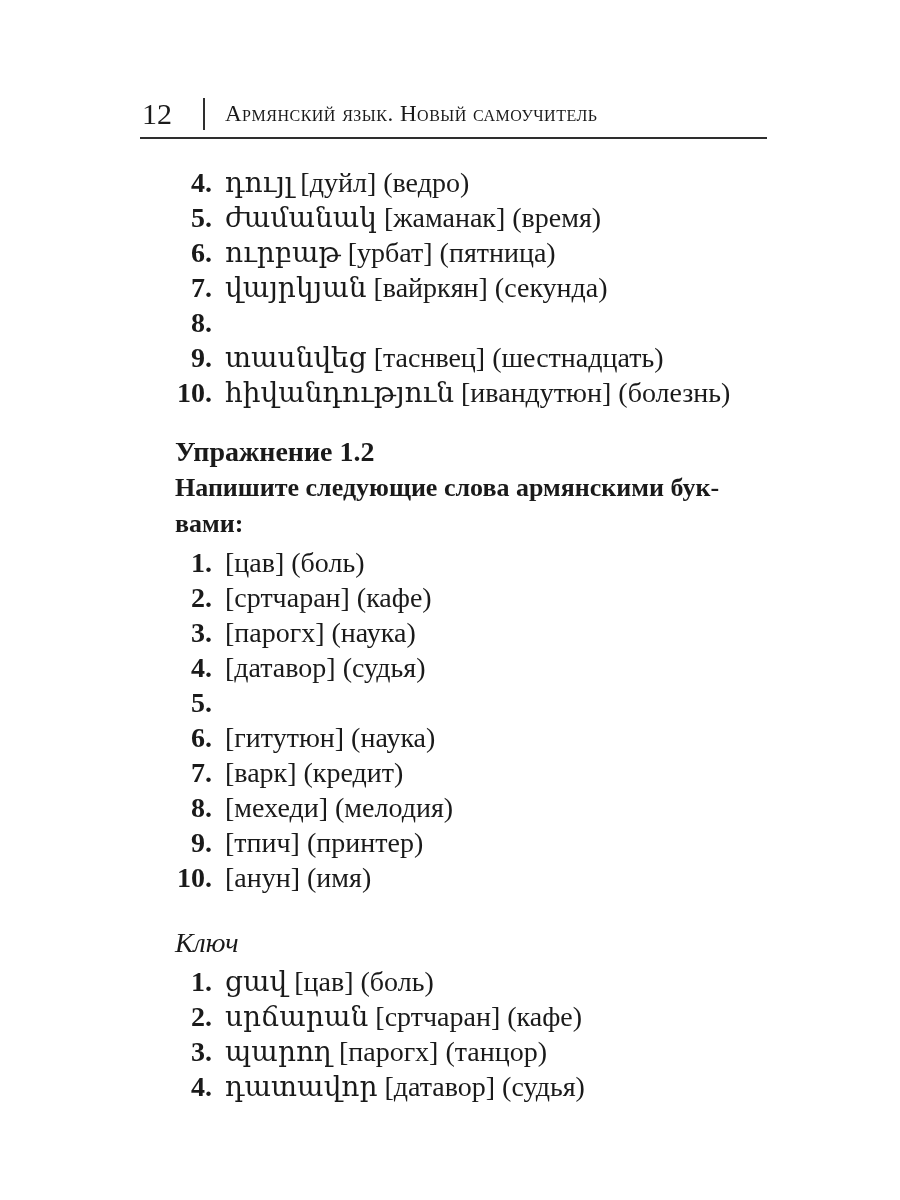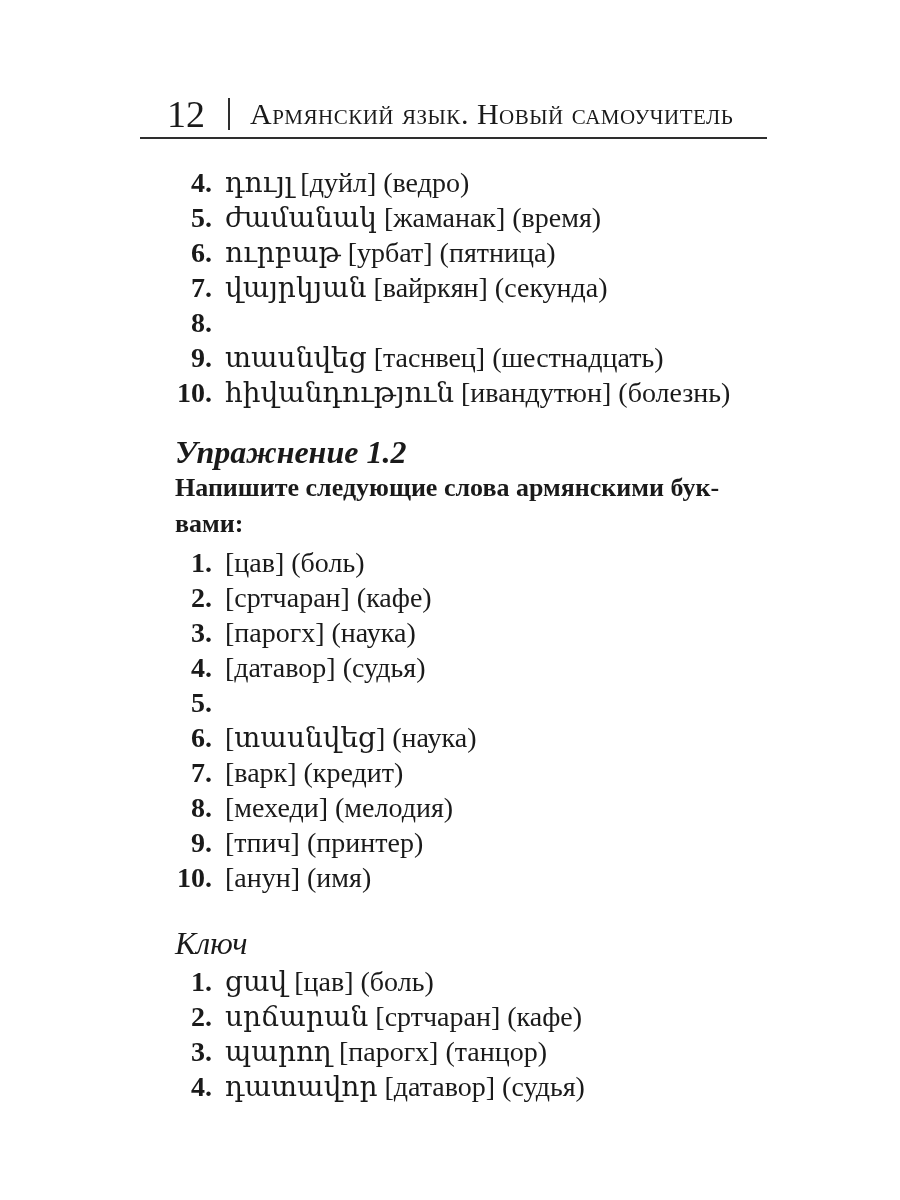--- a/index.html
+++ b/index.html
@@ -17,55 +17,54 @@
     margin: 98px 133px 0 140px;
     display: flex;
     align-items: stretch;
     border-bottom: 2px solid #2e2e2e;
     padding-bottom: 7px;
   }
   .page-num {
     flex: none;
     width: 61px;
     padding-left: 2px;
-    font-size: 38px;
+    font-size: 30px;
     line-height: 32px;
     border-right: 2px solid #2e2e2e;
-    margin-left: 25px;
   }
   .header-title {
     padding-left: 20px;
-    font-size: 30px;
+    font-size: 23px;
     line-height: 32px;
     font-variant: small-caps;
     letter-spacing: 0.5px;
     white-space: nowrap;
   }
   
   .list { margin: 0 133px 0 140px; }
   .li { display: flex; font-size: 28px; line-height: 35px; }
   .li .num { flex: none; width: 72px; text-align: right; font-weight: bold; }
   .li .txt { padding-left: 13px; white-space: nowrap; text-align: center; }
   .list-answers-top { margin-top: 26px; }
   .list-exercise    { margin-top: 3px; }
   .list-key         { margin-top: 3px; }
   
   .ex-heading {
     margin: 24px 133px 0 175px;
-    font-size: 32px; line-height: 36px;
-    font-weight: bold; font-style: italic;
+    font-size: 28px; line-height: 36px;
+    font-weight: bold; 
   }
   .instruction {
     margin: 0 125px 0 175px;
     font-size: 26px; line-height: 36px;
     font-weight: bold;
   }
   .key-heading {
     margin: 30px 133px 0 175px;
-    font-size: 32px; line-height: 36px;
+    font-size: 28px; line-height: 36px;
     font-style: italic;
   }
 </style>
 </head>
 <body>
 
 <div class="page">
 
   <div class="header">
     <div class="page-num">12</div>
@@ -124,21 +123,21 @@
     </div>
     <div class="li">
       <span class="num">4.</span>
       <span class="txt">[датавор] (судья)</span>
     </div>
     <div class="li">
       <span class="num">5.</span>
     </div>
     <div class="li">
       <span class="num">6.</span>
-      <span class="txt">[տասնվեց] (наука)</span>
+      <span class="txt">[гитутюн] (наука)</span>
     </div>
     <div class="li">
       <span class="num">7.</span>
       <span class="txt">[варк] (кредит)</span>
     </div>
     <div class="li">
       <span class="num">8.</span>
       <span class="txt">[мехеди] (мелодия)</span>
     </div>
     <div class="li">

